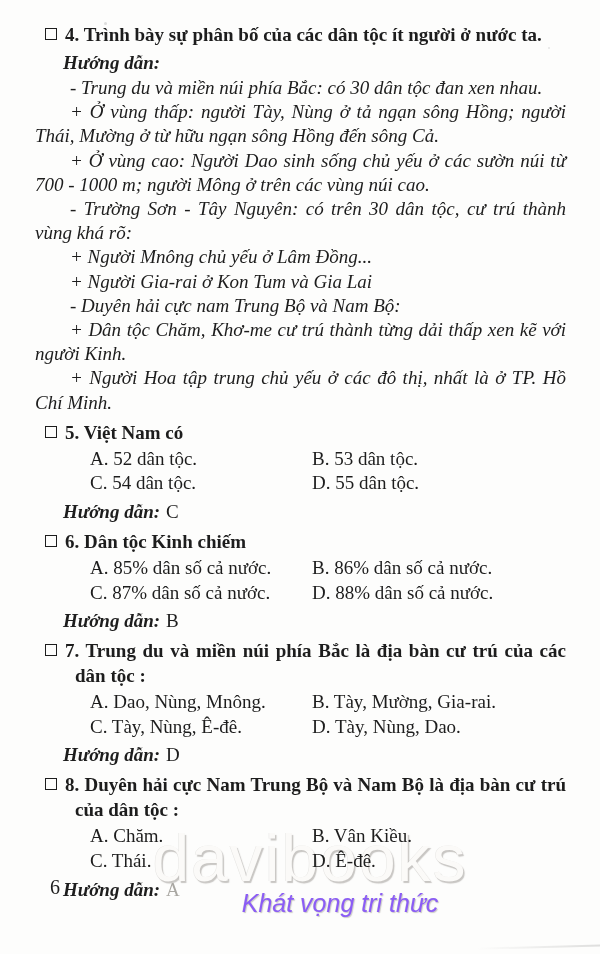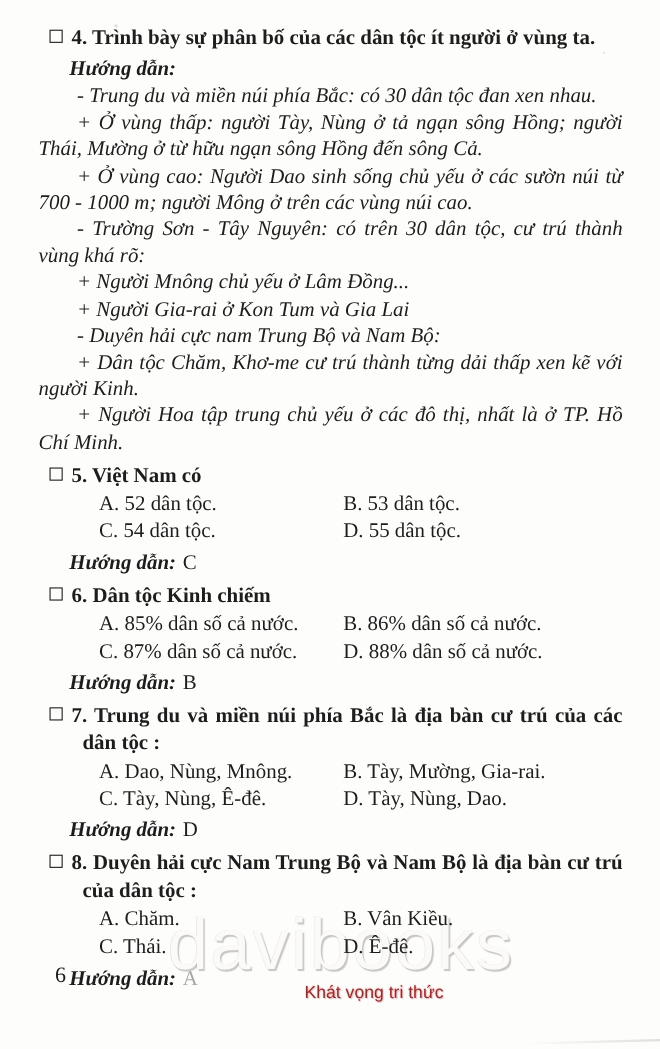--- a/index.html
+++ b/index.html
@@ -74,27 +74,28 @@
   .wm-brand{
     font-size:66px;
     font-weight:400;
     letter-spacing:2px;
     color:#fbfaf8;
     text-shadow:1.5px 1.5px 1px rgba(120,116,110,0.40),
                 -0.5px -0.5px 0 rgba(150,146,140,0.22);
     line-height:60px;
   }
   .wm-slogan{
-    font-size:16px;
+    font-size:25px;
     margin-top:2px;
     margin-left:60px;
-    color:#b91c1c;
+    color:#8b5cf6;
     text-shadow:1px 1px 1px rgba(120,116,110,0.38),
                 -0.5px -0.5px 0 rgba(150,146,140,0.20);
     line-height:26px;
+    font-style:italic;
   }
   .page-number{
     position:absolute;
     left:50px;top:876px;
     font-size:20px;
     z-index:1;
   }
   
   .speck{position:absolute;background:#bdbdbd;border-radius:50%;z-index:0;}
   .speck.s1{width:3px;height:3px;left:104px;top:22px;opacity:.5;}
@@ -108,21 +109,21 @@
     z-index:0;
   }
 </style>
 </head>
 <body>
 
 <div class="page">
   <div class="content">
 
     <section>
-      <p class="q-head first"><span class="sq"></span><span>4.</span> <span>Trình bày sự phân bố của các dân tộc ít người ở vùng ta.</span></p>
+      <p class="q-head first"><span class="sq"></span><span>4.</span> <span>Trình bày sự phân bố của các dân tộc ít người ở nước ta.</span></p>
       <p class="guide"><span class="guide-label">Hướng dẫn:</span></p>
       <p class="body-par">- Trung du và miền núi phía Bắc: có 30 dân tộc đan xen nhau.</p>
       <p class="body-par">+ Ở vùng thấp: người Tày, Nùng ở tả ngạn sông Hồng; người Thái, Mường ở từ hữu ngạn sông Hồng đến sông Cả.</p>
       <p class="body-par">+ Ở vùng cao: Người Dao sinh sống chủ yếu ở các sườn núi từ 700 - 1000 m; người Mông ở trên các vùng núi cao.</p>
       <p class="body-par">- Trường Sơn - Tây Nguyên: có trên 30 dân tộc, cư trú thành vùng khá rõ:</p>
       <p class="body-par">+ Người Mnông chủ yếu ở Lâm Đồng...</p>
       <p class="body-par">+ Người Gia-rai ở Kon Tum và Gia Lai</p>
       <p class="body-par">- Duyên hải cực nam Trung Bộ và Nam Bộ:</p>
       <p class="body-par">+ Dân tộc Chăm, Khơ-me cư trú thành từng dải thấp xen kẽ với người Kinh.</p>
       <p class="body-par">+ Người Hoa tập trung chủ yếu ở các đô thị, nhất là ở TP. Hồ Chí Minh.</p>

